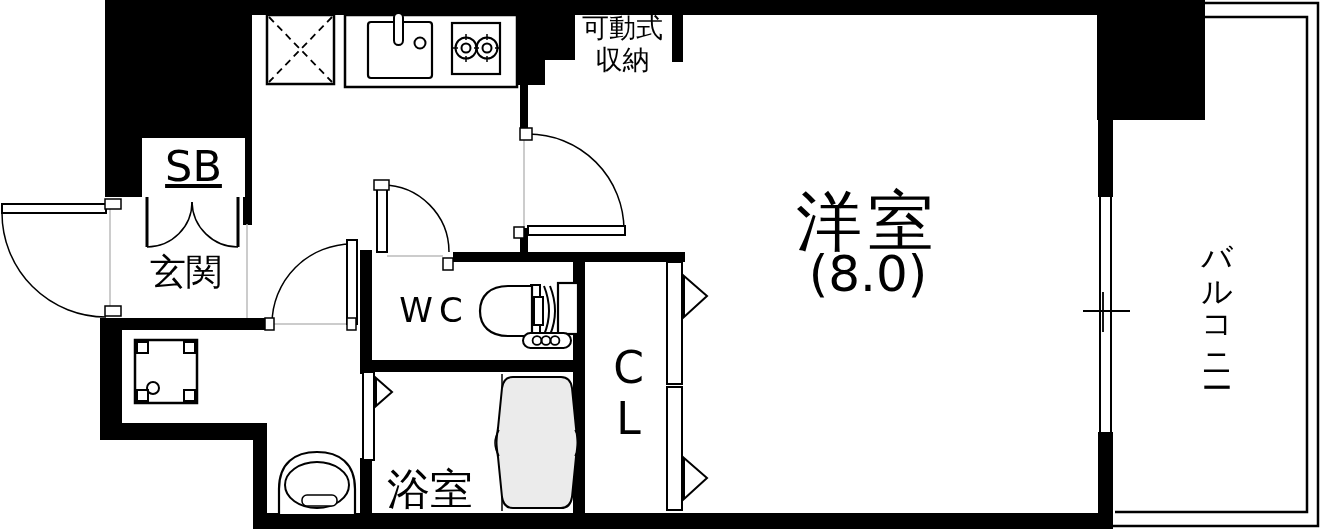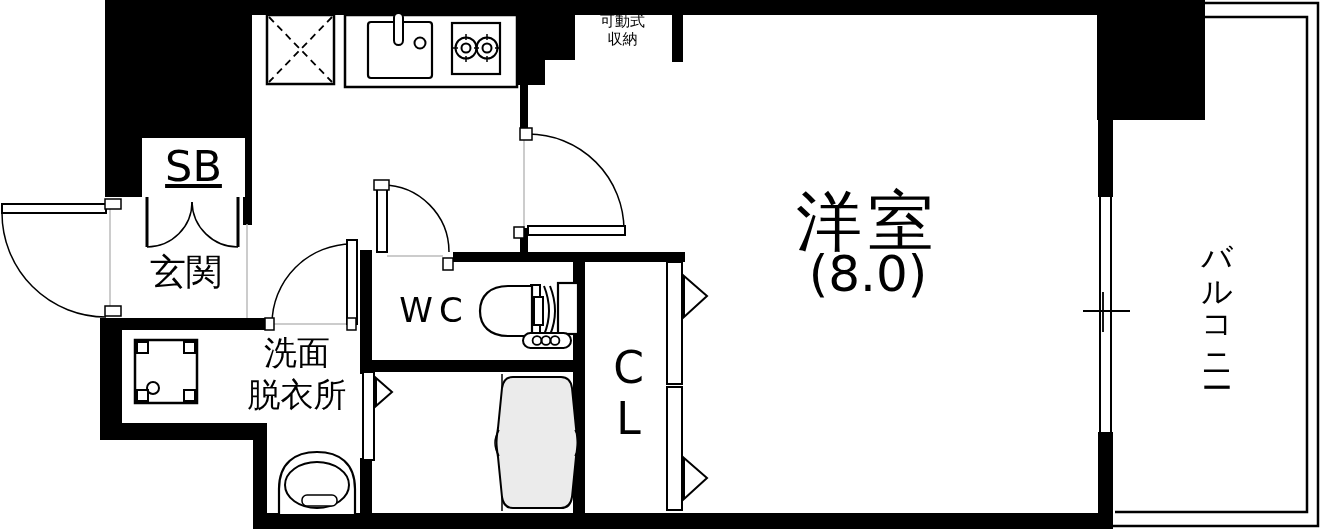--- a/index.html
+++ b/index.html
@@ -175,23 +175,22 @@
 
     <g>
       <path class="s15" d="M 502 374 V 511"></path>
       <path class="tub" d="M 513 377 L 561 377 C 568 377 571 381 572 388 L 576 428 C 578 441 578 444 576 457 L 572 497 C 571 504 568 508 561 508 L 513 508 C 506 508 503 504 502 497 L 498 457 C 496 444 496 441 498 428 L 502 388 C 503 381 506 377 513 377 Z"></path>
       <path class="s15" d="M 499 430 Q 491 443 499 456 M 575 430 Q 583 443 575 456"></path>
     </g>
   </svg>
 
   <div class="lbl" style="left:142px;top:141px;width:103px;font-size:43px;text-decoration:underline;">SB</div>
   <div class="lbl" style="left:121px;top:251px;width:130px;font-size:36px;">玄関</div>
-  <div class="lbl" style="left:230px;top:332px;width:134px;font-size:33px;line-height:1.27;">洗面
-脱衣所</div>
   <div class="lbl" style="left:396px;top:290px;width:76px;font-size:34px;letter-spacing:6px;">WC</div>
   <div class="lbl vu" style="left:606px;top:342px;height:95px;font-size:44px;">CL</div>
-  <div class="lbl" style="left:570px;top:12px;width:105px;font-size:15px;line-height:1.2;">可動式
+  <div class="lbl" style="left:368px;top:464px;width:124px;font-size:43px;">浴室</div>
+  <div class="lbl" style="left:570px;top:12px;width:105px;font-size:27px;line-height:1.2;">可動式
 収納</div>
   <div class="lbl" style="left:766px;top:183px;width:204px;font-size:66px;letter-spacing:6px;">洋室</div>
   <div class="lbl" style="left:766px;top:245px;width:204px;font-size:50px;">(8.0)</div>
   <div class="lbl v" style="left:1199px;top:163px;height:270px;font-size:31px;letter-spacing:2px;">バルコニー</div>
 
 </div>
 
 </body></html>

